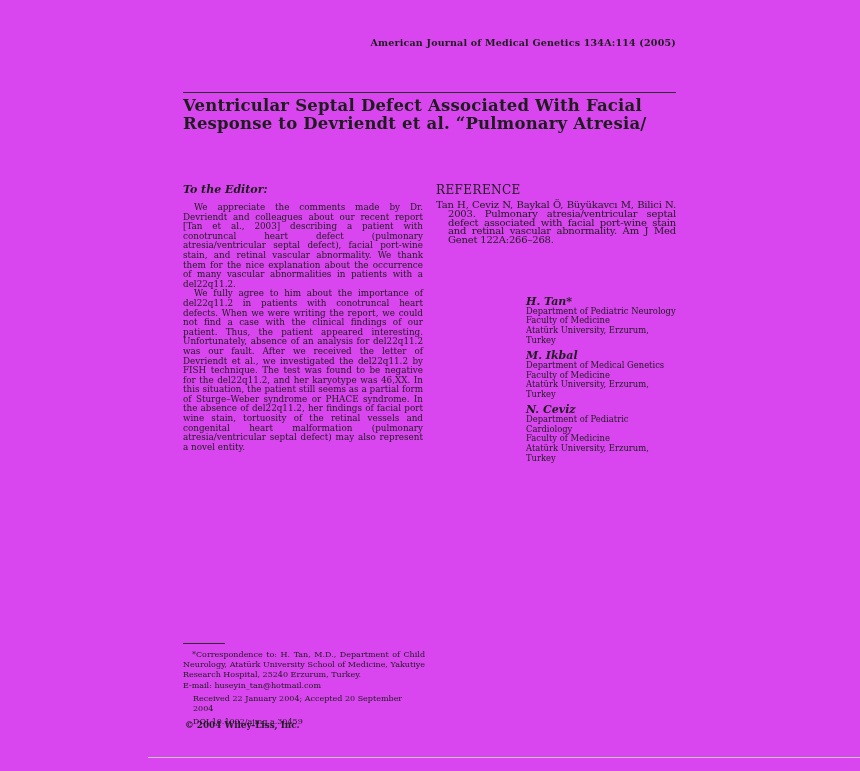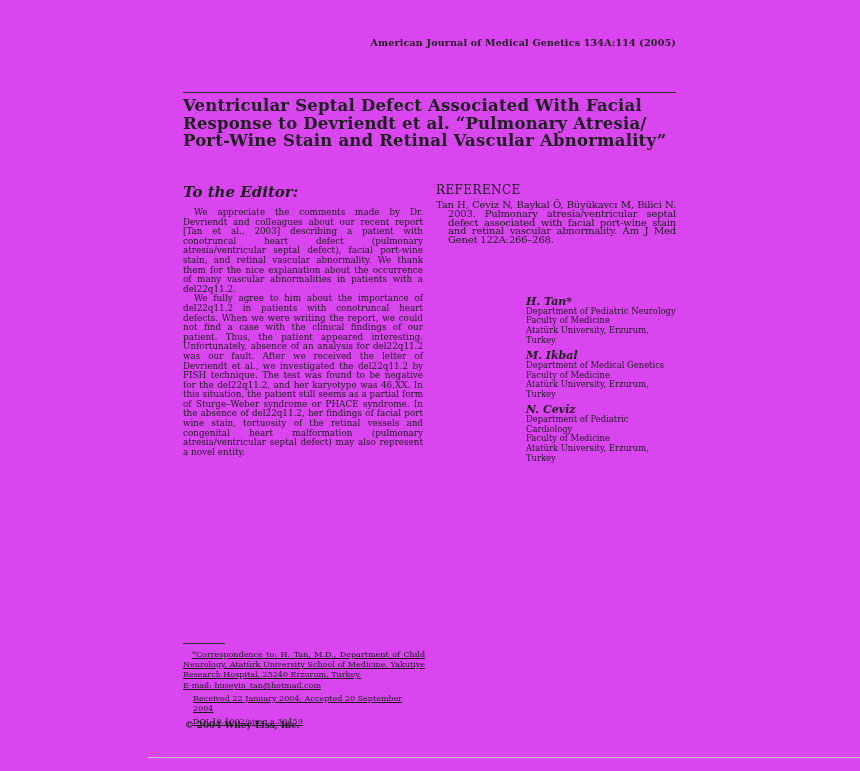--- a/index.html
+++ b/index.html
@@ -42,21 +42,21 @@
     letter-spacing: 0.2px;
   }
   .columns {
     position: absolute;
     top: 183px; left: 183px; width: 493px;
     display: flex;
     gap: 13px;
   }
   .col { width: 240px; }
   .salutation {
-    font-size: 15px;
+    font-size: 11px;
     font-weight: bold;
     font-style: italic;
     margin-bottom: 7px;
   }
   .body-par {
     font-size: 8.8px;
     line-height: 9.6px;
     text-align: justify;
     text-indent: 11px;
     margin: 0;
@@ -89,21 +89,20 @@
   }
   .author-line {
     font-size: 8.4px;
     line-height: 9.6px;
   }
   .footnote {
     position: absolute;
     top: 643px; left: 183px; width: 242px;
     font-size: 8px;
     line-height: 10px;
-    text-decoration: underline;
   }
   .footnote-separator {
     width: 42px;
     border-top: 1px solid #2e2e2e;
     margin-bottom: 6px;
   }
   .footnote-corr {
     margin: 0;
     text-align: justify;
     text-indent: 9px;
@@ -127,21 +126,20 @@
 
 <div class="page">
 
   <div class="journal-line">American Journal of Medical Genetics 134A:114 (2005)</div>
 
   <div class="heading-rule"></div>
 
   <div class="article-title">
     <div>Ventricular Septal Defect Associated With Facial</div>
     <div>Response to Devriendt et al. “Pulmonary Atresia/</div>
-    <div>Port-Wine Stain and Retinal Vascular Abnormality”</div>
   </div>
 
   <div class="columns">
 
     <div class="col">
       <div class="salutation">To the Editor:</div>
       <p class="body-par">We appreciate the comments made by Dr. Devriendt and colleagues about our recent report [Tan et al., 2003] describing a patient with conotruncal heart defect (pulmonary atresia/ventricular septal defect), facial port-wine stain, and retinal vascular abnormality. We thank them for the nice explanation about the occurrence of many vascular abnormalities in patients with a del22q11.2.</p>
       <p class="body-par">We fully agree to him about the importance of del22q11.2 in patients with conotruncal heart defects. When we were writing the report, we could not find a case with the clinical findings of our patient. Thus, the patient appeared interesting. Unfortunately, absence of an analysis for del22q11.2 was our fault. After we received the letter of Devriendt et al., we investigated the del22q11.2 by FISH technique. The test was found to be negative for the del22q11.2, and her karyotype was 46,XX. In this situation, the patient still seems as a partial form of Sturge–Weber syndrome or PHACE syndrome. In the absence of del22q11.2, her findings of facial port wine stain, tortuosity of the retinal vessels and congenital heart malformation (pulmonary atresia/ventricular septal defect) may also represent a novel entity.</p>
     </div>
 

